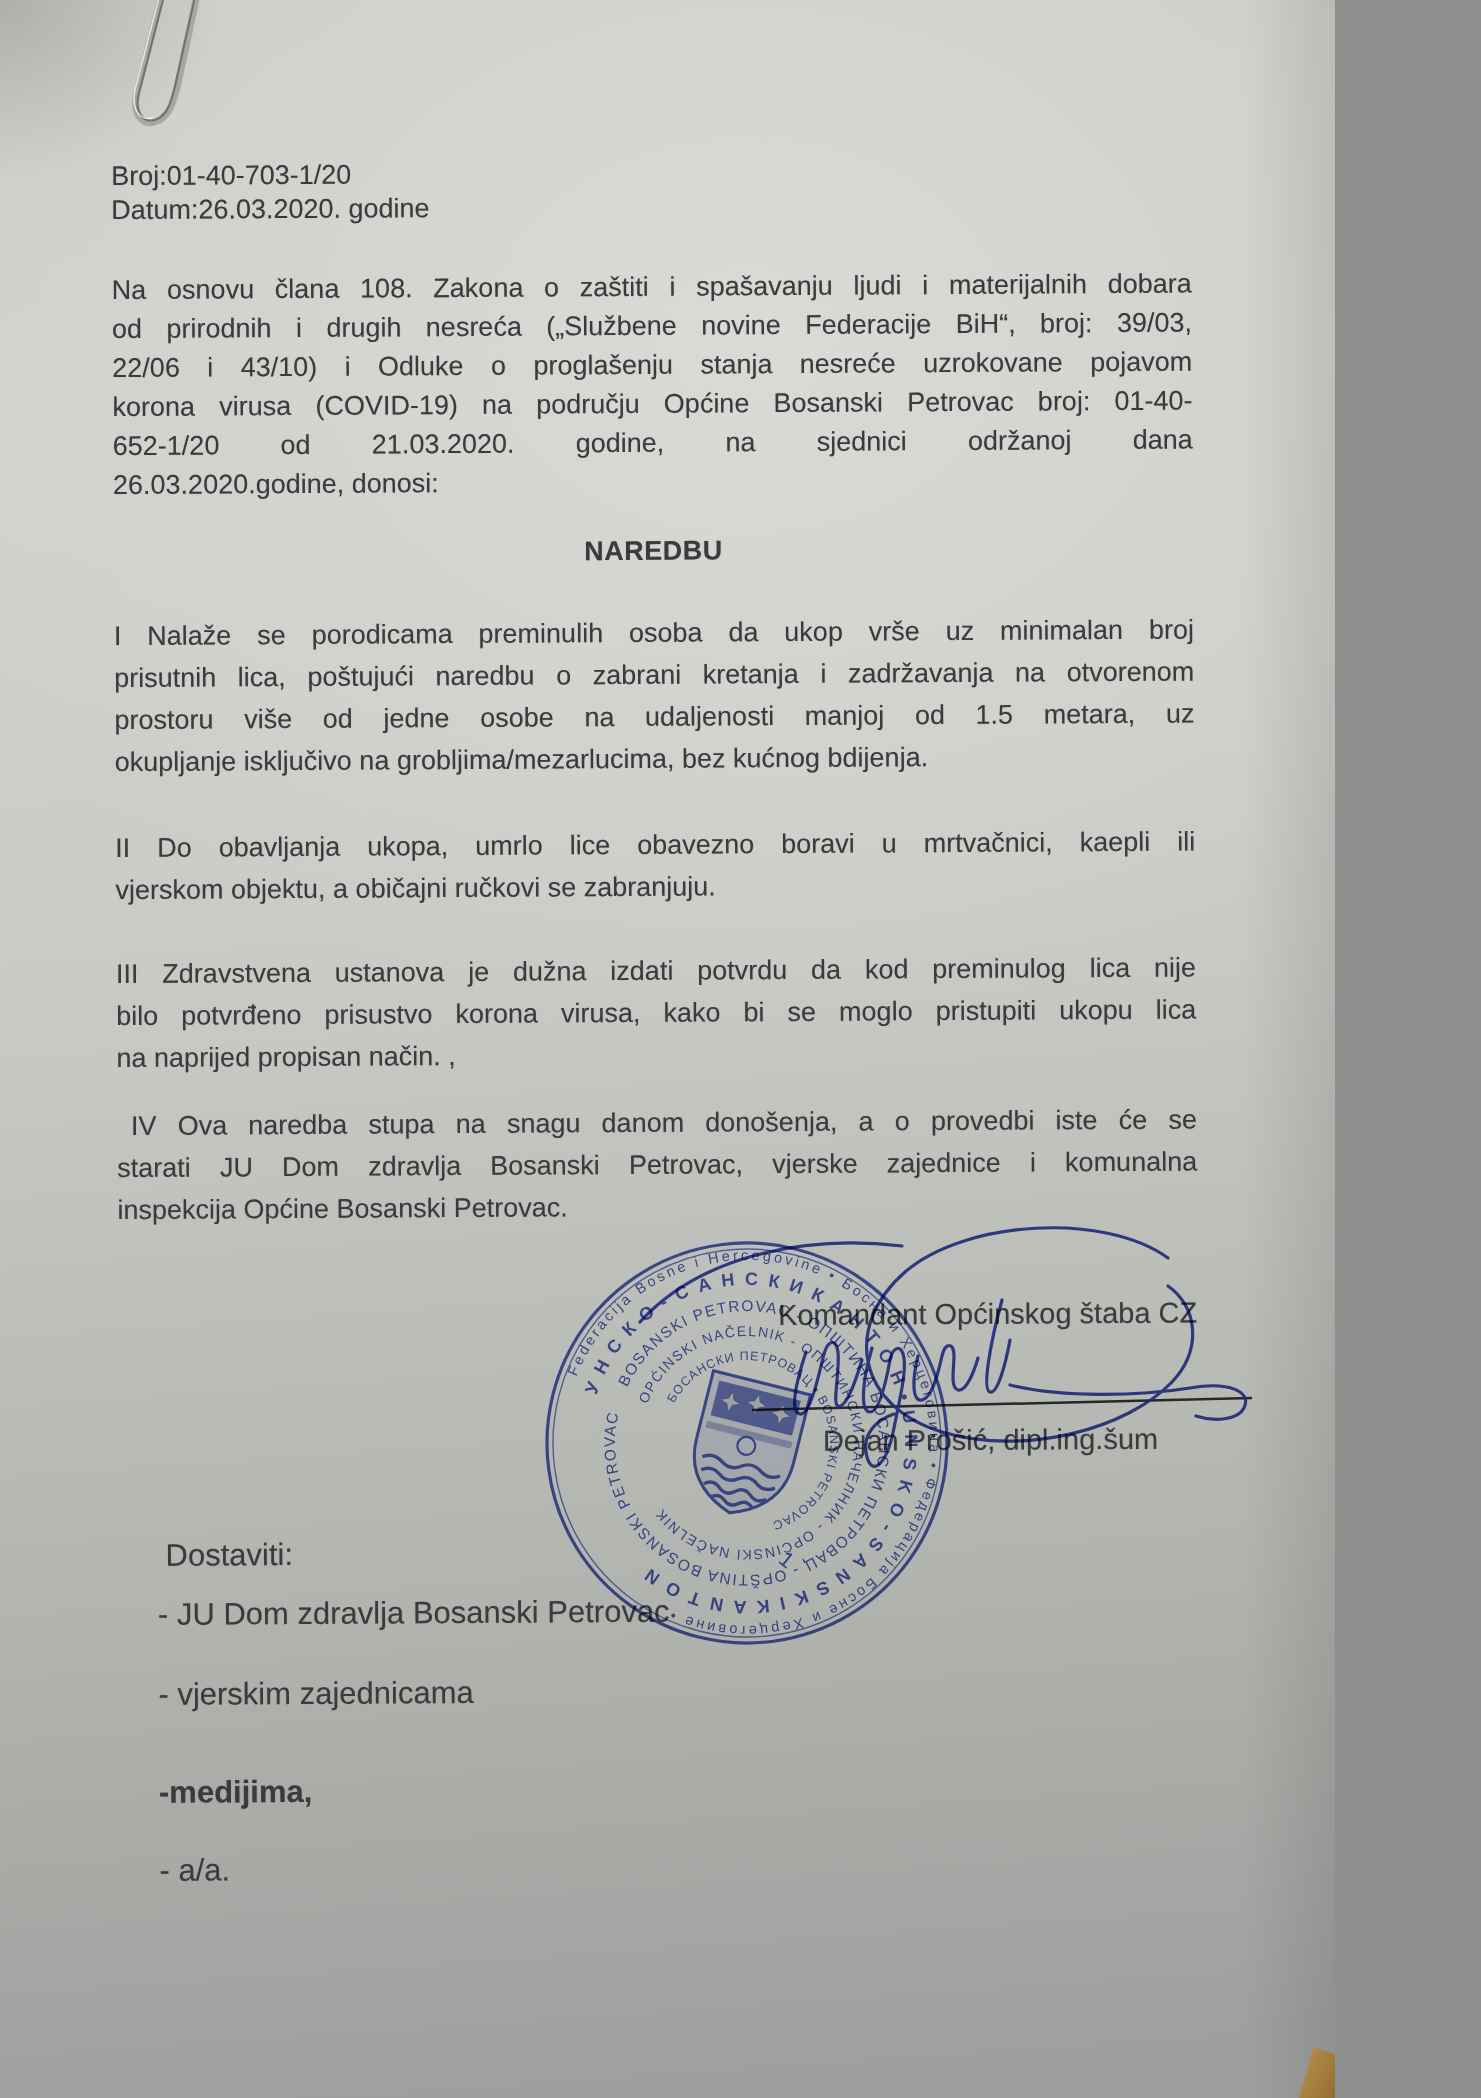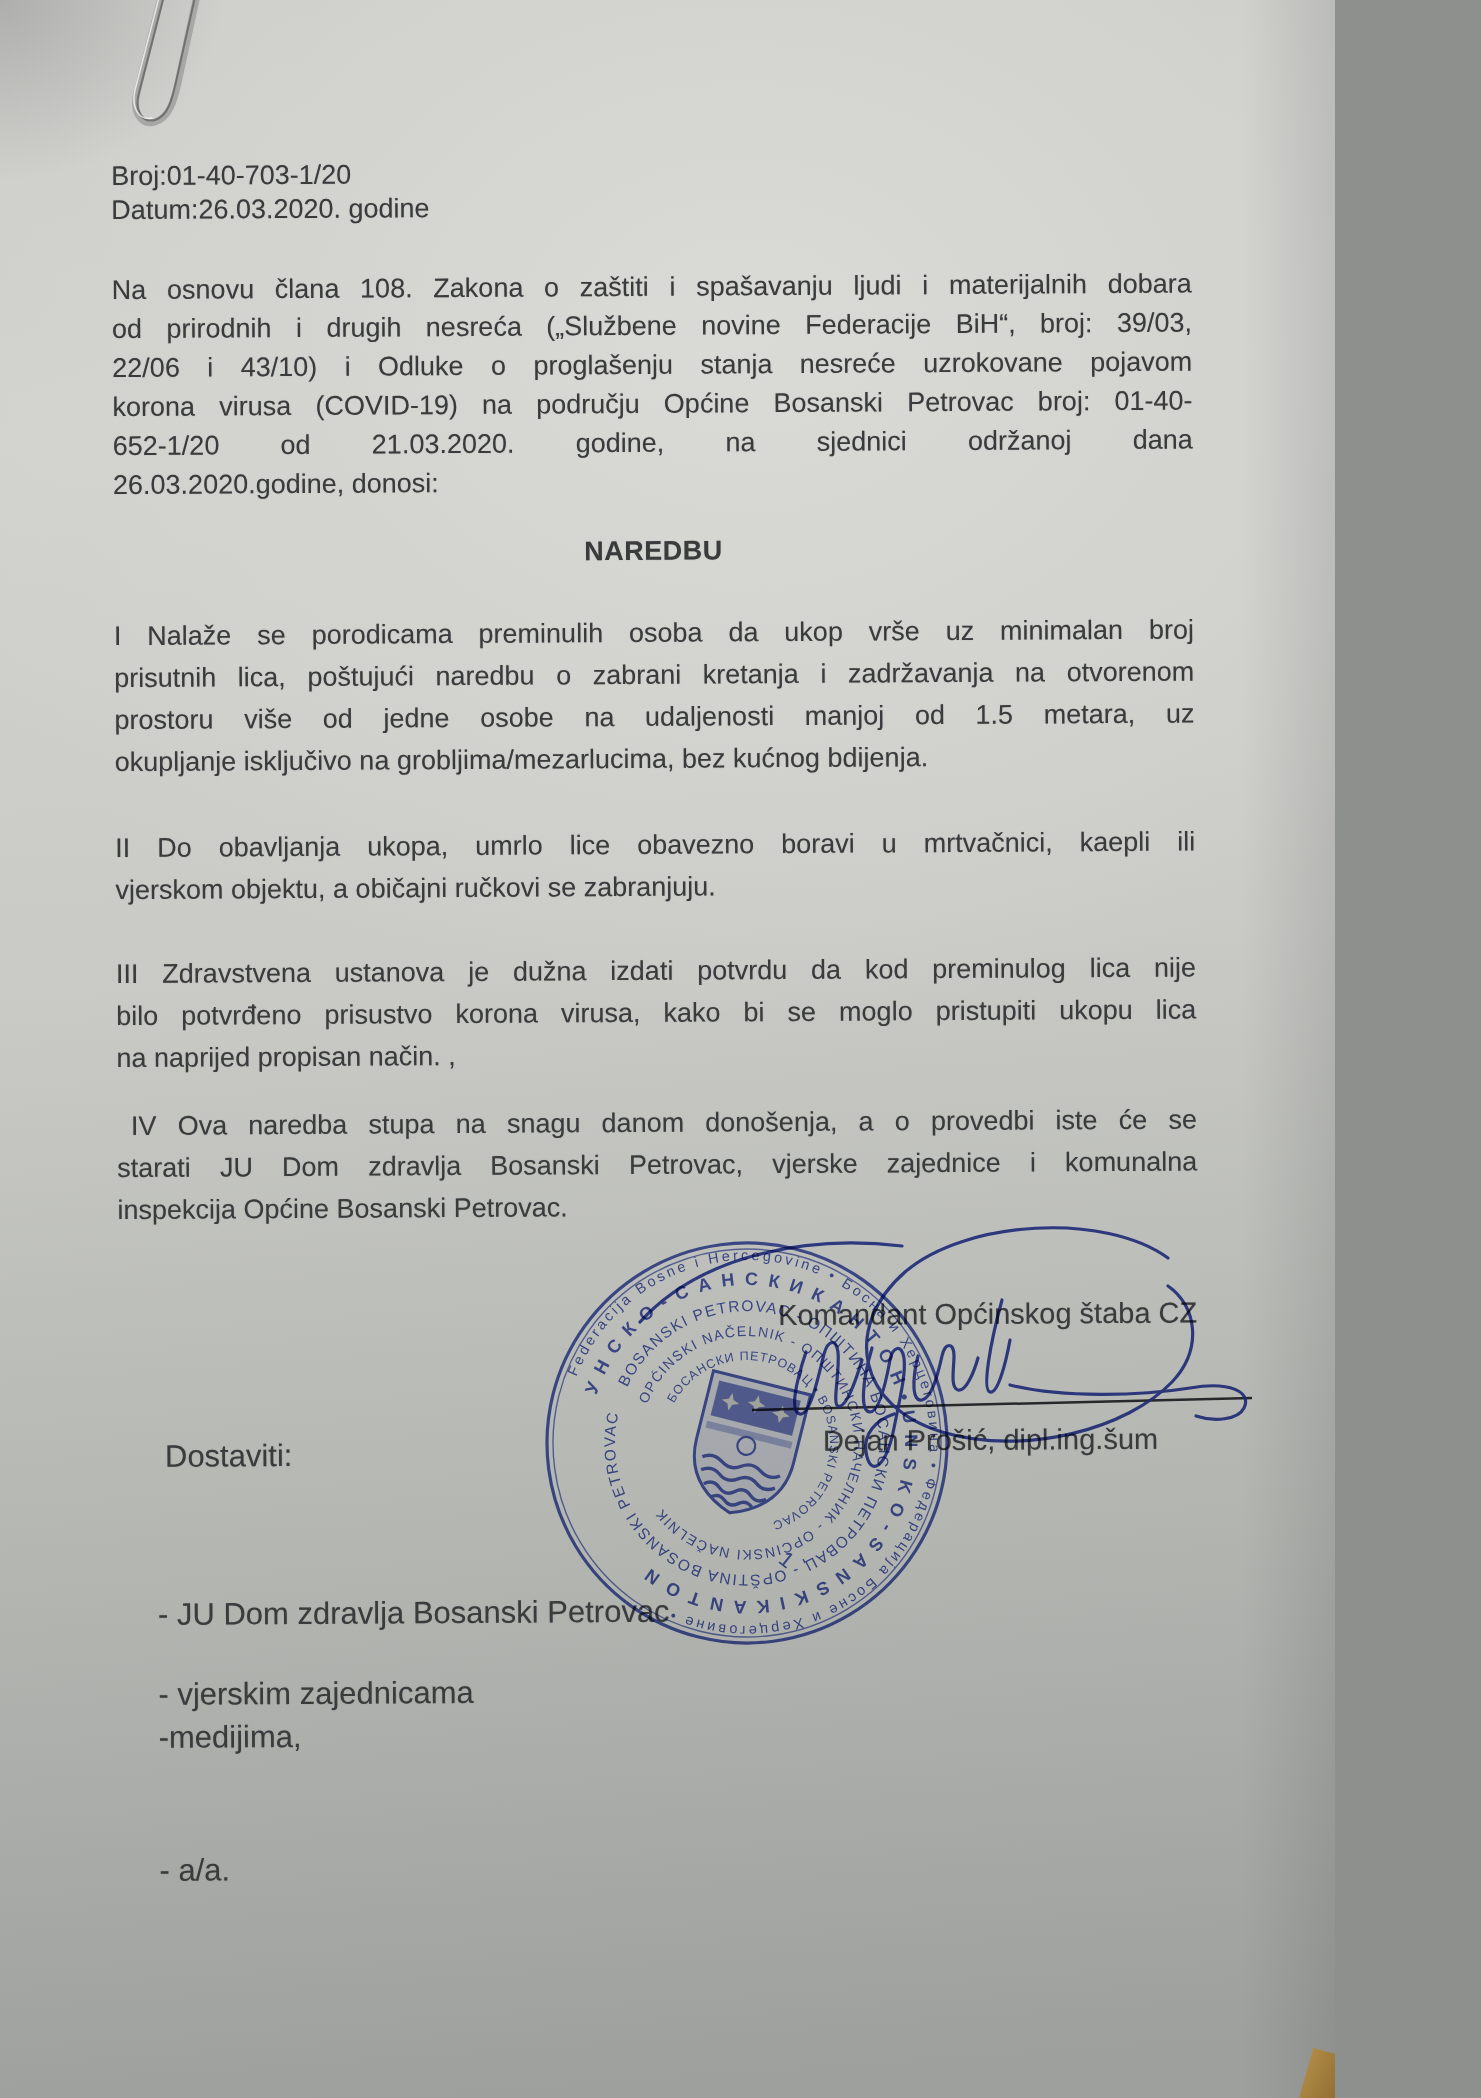--- a/index.html
+++ b/index.html
@@ -21,23 +21,23 @@
   #meta{top:156px;line-height:34px;}
   #intro{top:268px;line-height:39px;}
   #title{top:536px;text-align:center;font-weight:bold;letter-spacing:.5px;}
   #p1{top:612px;line-height:42px;}
   #p2{top:824px;line-height:42px;}
   #p3{top:950px;line-height:42px;}
   #p4{top:1102px;line-height:42px;}
   #p4 .line:first-child{text-indent:14px;}
   #sigrole{left:772px;top:1300px;font-size:29px;}
   #signame{left:816px;top:1426px;font-size:29px;}
-  #dostlabel{left:158px;top:1436px;font-size:31px;}
+  #dostlabel{left:158px;top:1535px;font-size:31px;}
   .dostitem{left:150px;font-size:31px;}
-  #d0{top:1594px;} #d1{top:1674px;} #d2{top:1717px;} #d3{top:1830px;margin-top:20px;}
+  #d0{top:1594px;} #d1{top:1674px;} #d2{top:1772px;font-weight:bold;} #d3{top:1830px;margin-top:20px;}
   .stamp{position:absolute;left:532px;top:1228px;mix-blend-mode:multiply;opacity:.88;filter:blur(.3px);}
   .sig{position:absolute;left:0;top:0;mix-blend-mode:multiply;}
   .clip{position:absolute;left:84px;top:-6px;}
   .corner{position:absolute;right:-8px;bottom:-10px;width:38px;height:56px;background:linear-gradient(100deg,#b08a46,#8d6c30);transform:rotate(16deg);}
 </style>
 </head>
 <body>
 
 <div class="page">
 

